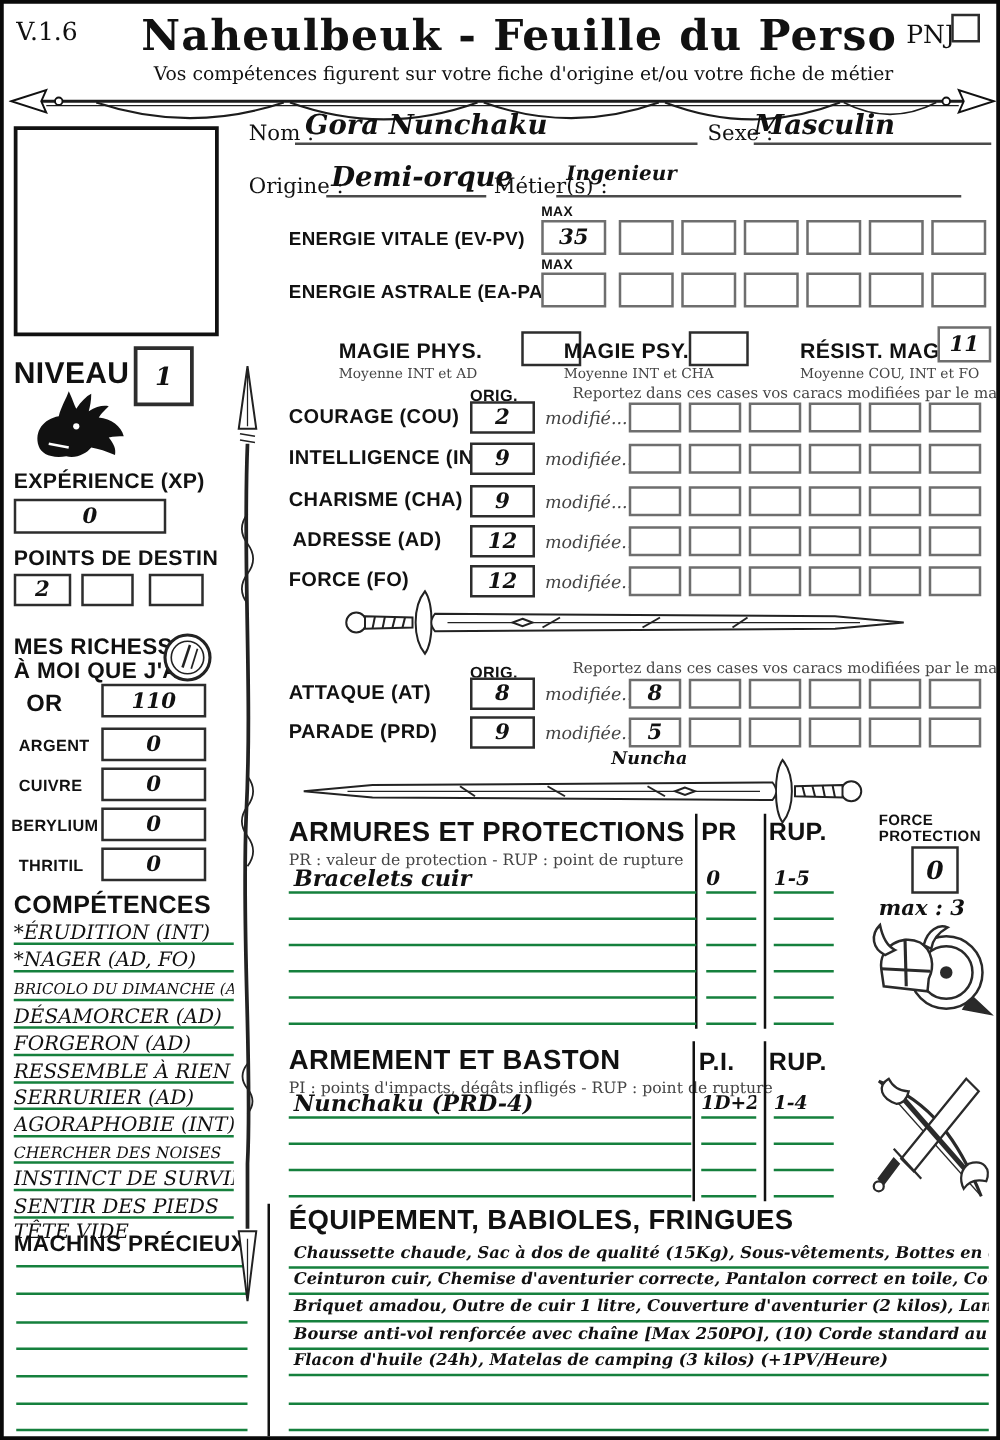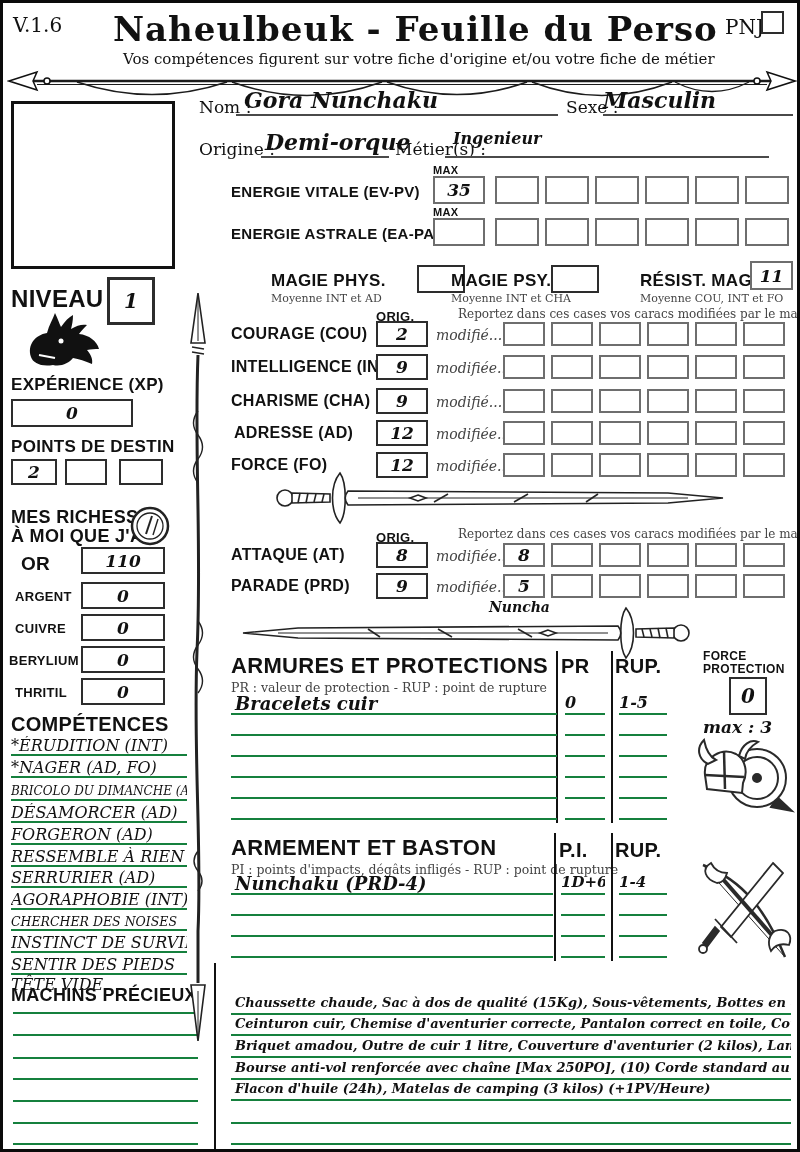--- a/index.html
+++ b/index.html
@@ -290,21 +290,21 @@
   </div>
 
   <div class="lbl" style="left:228px;top:832px;font-size:22px;">ARMEMENT ET BASTON</div>
   <div class="note" style="left:228px;top:859px;font-size:12.5px;">PI : points d'impacts, dégâts infligés - RUP : point de rupture</div>
   <div class="lbl ctr" style="left:556px;top:836px;width:52px;font-size:20px;">P.I.</div>
   <div class="lbl ctr" style="left:612px;top:836px;width:62px;font-size:20px;">RUP.</div>
   <div class="vline" style="left:551px;top:830px;height:128px;"></div>
   <div class="vline" style="left:608px;top:830px;height:128px;"></div>
 
   <div class="wline hand" style="left:228px;top:870px;width:322px;height:22px;font-size:18px;padding-left:4px;">Nunchaku (PRD-4)</div>
-  <div class="wline hand ctr" style="left:558px;top:870px;width:44px;height:22px;font-size:15px;">1D+6</div>
+  <div class="wline hand ctr" style="left:558px;top:870px;width:44px;height:22px;font-size:15px;">1D+2</div>
   <div class="wline hand ctr" style="left:616px;top:870px;width:48px;height:22px;font-size:15px;">1-4</div>
 
   <div class="wline" style="left:228px;top:892px;width:322px;height:21px;"></div>
   <div class="wline" style="left:558px;top:892px;width:44px;height:21px;"></div>
   <div class="wline" style="left:616px;top:892px;width:48px;height:21px;"></div>
   <div class="wline" style="left:228px;top:913px;width:322px;height:21px;"></div>
   <div class="wline" style="left:558px;top:913px;width:44px;height:21px;"></div>
   <div class="wline" style="left:616px;top:913px;width:48px;height:21px;"></div>
   <div class="wline" style="left:228px;top:934px;width:322px;height:21px;"></div>
   <div class="wline" style="left:558px;top:934px;width:44px;height:21px;"></div>
@@ -321,20 +321,21 @@
         <line x1="24" y1="58" x2="46" y2="82"></line>
         <path d="M28,70 L16,86 L12,82 L24,66 Z" fill="#2a2a2a"></path>
         <circle cx="12" cy="88" r="4"></circle>
         <path d="M30,16 L86,80" stroke-width="4"></path>
         <path d="M84,70 C96,66 102,74 98,84 C90,82 84,84 80,90 C76,82 78,74 84,70 Z"></path>
         <path d="M26,22 C14,18 10,8 20,2 C24,10 30,12 36,12 C34,20 30,22 26,22 Z"></path>
       </g>
     </svg>
   </div>
 
+  <div class="lbl" style="left:228px;top:960px;font-size:22px;">ÉQUIPEMENT, BABIOLES, FRINGUES</div>
   <div class="wline hand" style="left:228px;top:992px;width:560px;height:20px;font-size:13px;padding-left:4px;">Chaussette chaude, Sac à dos de qualité (15Kg), Sous-vêtements, Bottes en cuir, Écuelle</div>
   <div class="wline hand" style="left:228px;top:1013px;width:560px;height:20px;font-size:13px;padding-left:4px;">Ceinturon cuir, Chemise d'aventurier correcte, Pantalon correct en toile, Couverts de bois</div>
   <div class="wline hand" style="left:228px;top:1035px;width:560px;height:20px;font-size:13px;padding-left:4px;">Briquet amadou, Outre de cuir 1 litre, Couverture d'aventurier (2 kilos), Lampe à huile</div>
   <div class="wline hand" style="left:228px;top:1057px;width:560px;height:20px;font-size:13px;padding-left:4px;">Bourse anti-vol renforcée avec chaîne [Max 250PO], (10) Corde standard au mètre (80Kg)</div>
   <div class="wline hand" style="left:228px;top:1078px;width:560px;height:20px;font-size:13px;padding-left:4px;">Flacon d'huile (24h), Matelas de camping (3 kilos) (+1PV/Heure)</div>
   <div class="wline hand" style="left:228px;top:1101px;width:560px;height:20px;font-size:13px;padding-left:4px;"></div>
   <div class="wline hand" style="left:228px;top:1122px;width:560px;height:20px;font-size:13px;padding-left:4px;"></div>
 
   <div class="lbl" style="left:8px;top:282px;font-size:24px;">NIVEAU</div>
   <div class="box dark" style="left:104px;top:274px;width:48px;height:48px;border-width:3px;">

